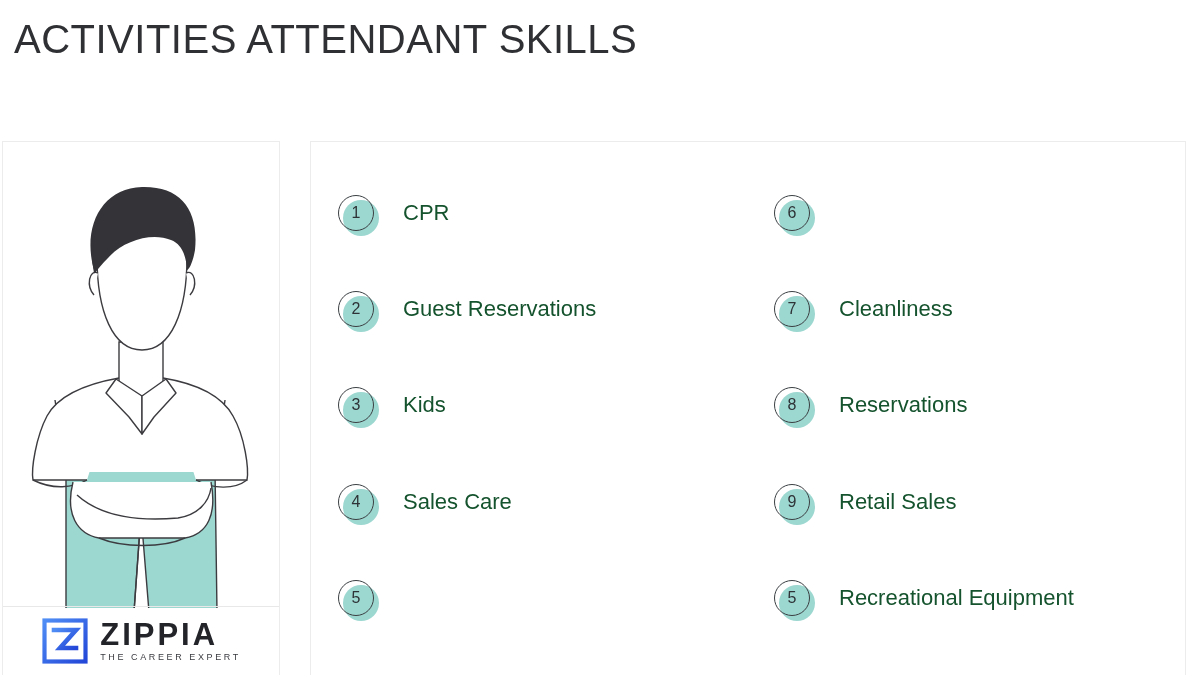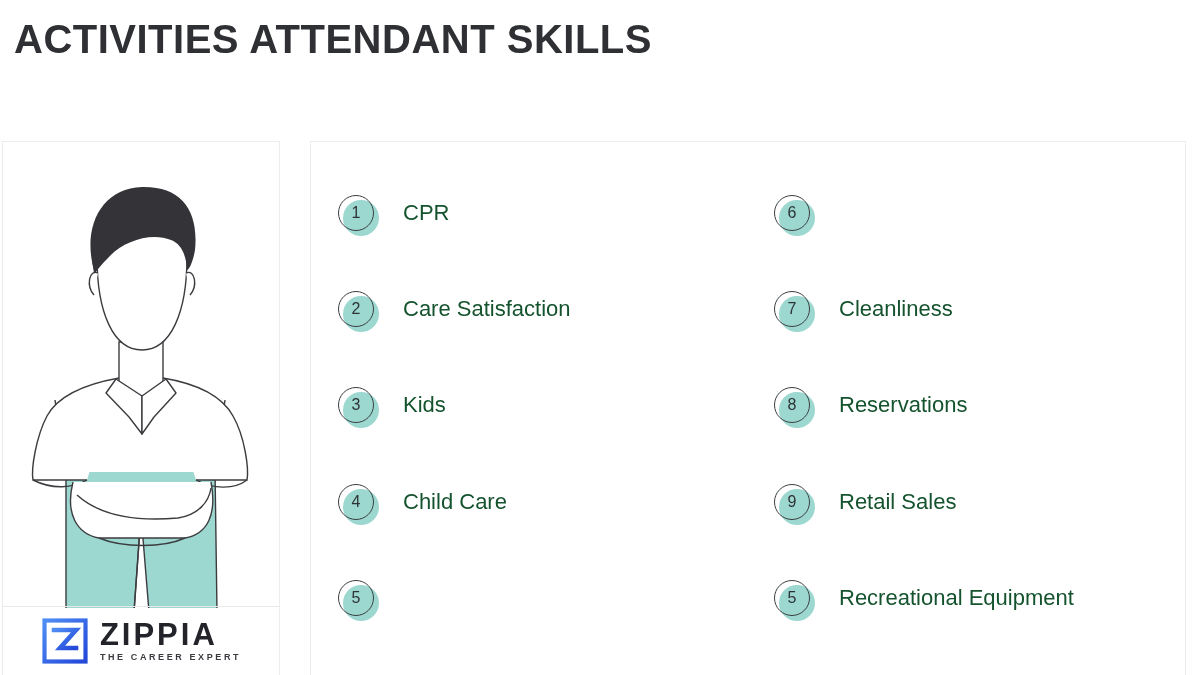--- a/index.html
+++ b/index.html
@@ -14,21 +14,21 @@
     overflow: hidden;
     position: relative;
   }
 
   
   #page-title {
     position: absolute;
     left: 14px;
     top: 14px;
     font-size: 40px;
-    font-weight: bold;
+    font-weight: normal;
     letter-spacing: 0.5px;
     color: #2f3033;
     line-height: 50px;
     white-space: nowrap;
   }
 
   
   #illustration-panel {
     position: absolute;
     left: 2px;
@@ -79,21 +79,21 @@
   }
   #brand-name {
     font-size: 31px;
     font-weight: bold;
     letter-spacing: 3px;
     color: #23242a;
     line-height: 32px;
   }
   #brand-tagline {
     font-size: 9px;
-    font-weight: bold;
+    font-weight: normal;
     letter-spacing: 2.6px;
     color: #3a3b40;
     line-height: 12px;
     text-align: left;
     padding-right: 1px;
   }
 
   
   #skills-card {
     position: absolute;
@@ -253,37 +253,37 @@
           <span class="badge-num">1</span>
         </span>
         <span class="skill-label">CPR</span>
       </div>
       <div class="skill-row">
         <span class="skill-badge">
           <span class="badge-disc"></span>
           <span class="badge-ring"></span>
           <span class="badge-num">2</span>
         </span>
-        <span class="skill-label">Care Satisfaction</span>
+        <span class="skill-label">Guest Reservations</span>
       </div>
       <div class="skill-row">
         <span class="skill-badge">
           <span class="badge-disc"></span>
           <span class="badge-ring"></span>
           <span class="badge-num">3</span>
         </span>
         <span class="skill-label">Kids</span>
       </div>
       <div class="skill-row">
         <span class="skill-badge">
           <span class="badge-disc"></span>
           <span class="badge-ring"></span>
           <span class="badge-num">4</span>
         </span>
-        <span class="skill-label">Child Care</span>
+        <span class="skill-label">Sales Care</span>
       </div>
       <div class="skill-row">
         <span class="skill-badge">
           <span class="badge-disc"></span>
           <span class="badge-ring"></span>
           <span class="badge-num">5</span>
         </span>
       </div>
     </div>
 

